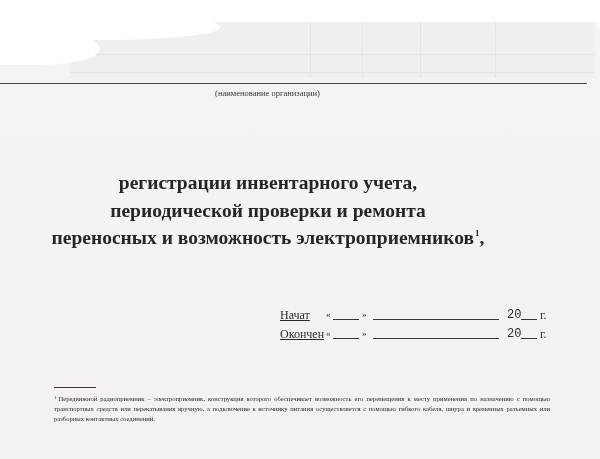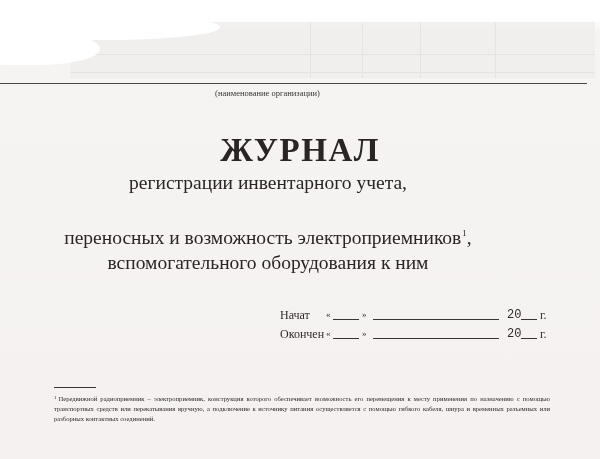--- a/index.html
+++ b/index.html
@@ -29,28 +29,28 @@
     position: absolute; top: 88px; left: 0; width: 539px; text-align: center;
     font-size: 8.5px; color: #3a3434; padding-left: -4px;
   }
   .org-caption span { display: inline-block; margin-left: -4px; }
   .title {
     position: absolute; top: 132px; left: 0; width: 600px; text-align: center;
     font-size: 33px; font-weight: bold; letter-spacing: 1.5px; color: #2a2424;
   }
   .subtitle {
     position: absolute; left: 0; width: 536px; text-align: center;
-    font-size: 19.5px; font-weight: normal; color: #2a2424; white-space: nowrap;
+    font-size: 19.5px; font-weight: bold; color: #2a2424; white-space: nowrap;
   }
   .subtitle sup { font-size: 9px; vertical-align: 8px; margin-left: 1px; }
   .dates {
     position: absolute; left: 280px; font-size: 12px; color: #2f2a2a;
   }
   .date-row { position: absolute; left: 0; white-space: nowrap; height: 16px; }
-  .date-row .lbl { position: absolute; left: 0; top: 0; }
+  .date-row .lbl { position: absolute; left: 0; top: 0; text-decoration: underline; }
   .date-row .q1 { position: absolute; left: 46px; top: 1px; font-size: 9px; }
   .date-row .day-blank { position: absolute; left: 53px; top: 11px; width: 26px; height: 1px; background: #3a3434; }
   .date-row .q2 { position: absolute; left: 82px; top: 1px; font-size: 9px; }
   .date-row .month-blank { position: absolute; left: 93px; top: 11px; width: 126px; height: 1px; background: #3a3434; }
   .date-row .yr { position: absolute; left: 227px; top: 0; font-family: Liberation Mono, monospace; }
   .date-row .yr-blank { position: absolute; left: 241px; top: 11px; width: 16px; height: 1px; background: #3a3434; }
   .date-row .g { position: absolute; left: 260px; top: 0; }
   .fn-rule {
     position: absolute; left: 54px; top: 387px; width: 42px; height: 1px; background: #3a3434;
   }
@@ -73,25 +73,24 @@
     <div class="ghost-line" style="left:350px;top:0;width:1px;height:58px;"></div>
     <div class="ghost-line" style="left:425px;top:0;width:1px;height:58px;"></div>
   </div>
   <div class="white-blob" style="left:-20px;top:0;width:640px;height:22px;border-radius:0;"></div>
   <div class="white-blob" style="left:-30px;top:12px;width:250px;height:28px;"></div>
   <div class="white-blob" style="left:-40px;top:30px;width:140px;height:35px;"></div>
 
   <div class="org-line"></div>
   <div class="org-caption"><span>(наименование организации)</span></div>
 
-  <div class="title">ЖУРНАЛ</div>
 
   <div class="subtitle" style="top:172px;">регистрации инвентарного учета,</div>
+  <div class="subtitle" style="top:200px;">периодической проверки и ремонта</div>
   <div class="subtitle" style="top:227px;"><span>переносных и возможность электроприемников</span><sup>1</sup><span>,</span></div>
-  <div class="subtitle" style="top:252px;">вспомогательного оборудования к ним</div>
 
   <div class="dates" style="top:308px;">
     <div class="date-row" style="top:0;">
       <span class="lbl">Начат</span>
       <span class="q1">«</span>
       <span class="day-blank"></span>
       <span class="q2">»</span>
       <span class="month-blank"></span>
       <span class="yr">20</span>
       <span class="yr-blank"></span>

